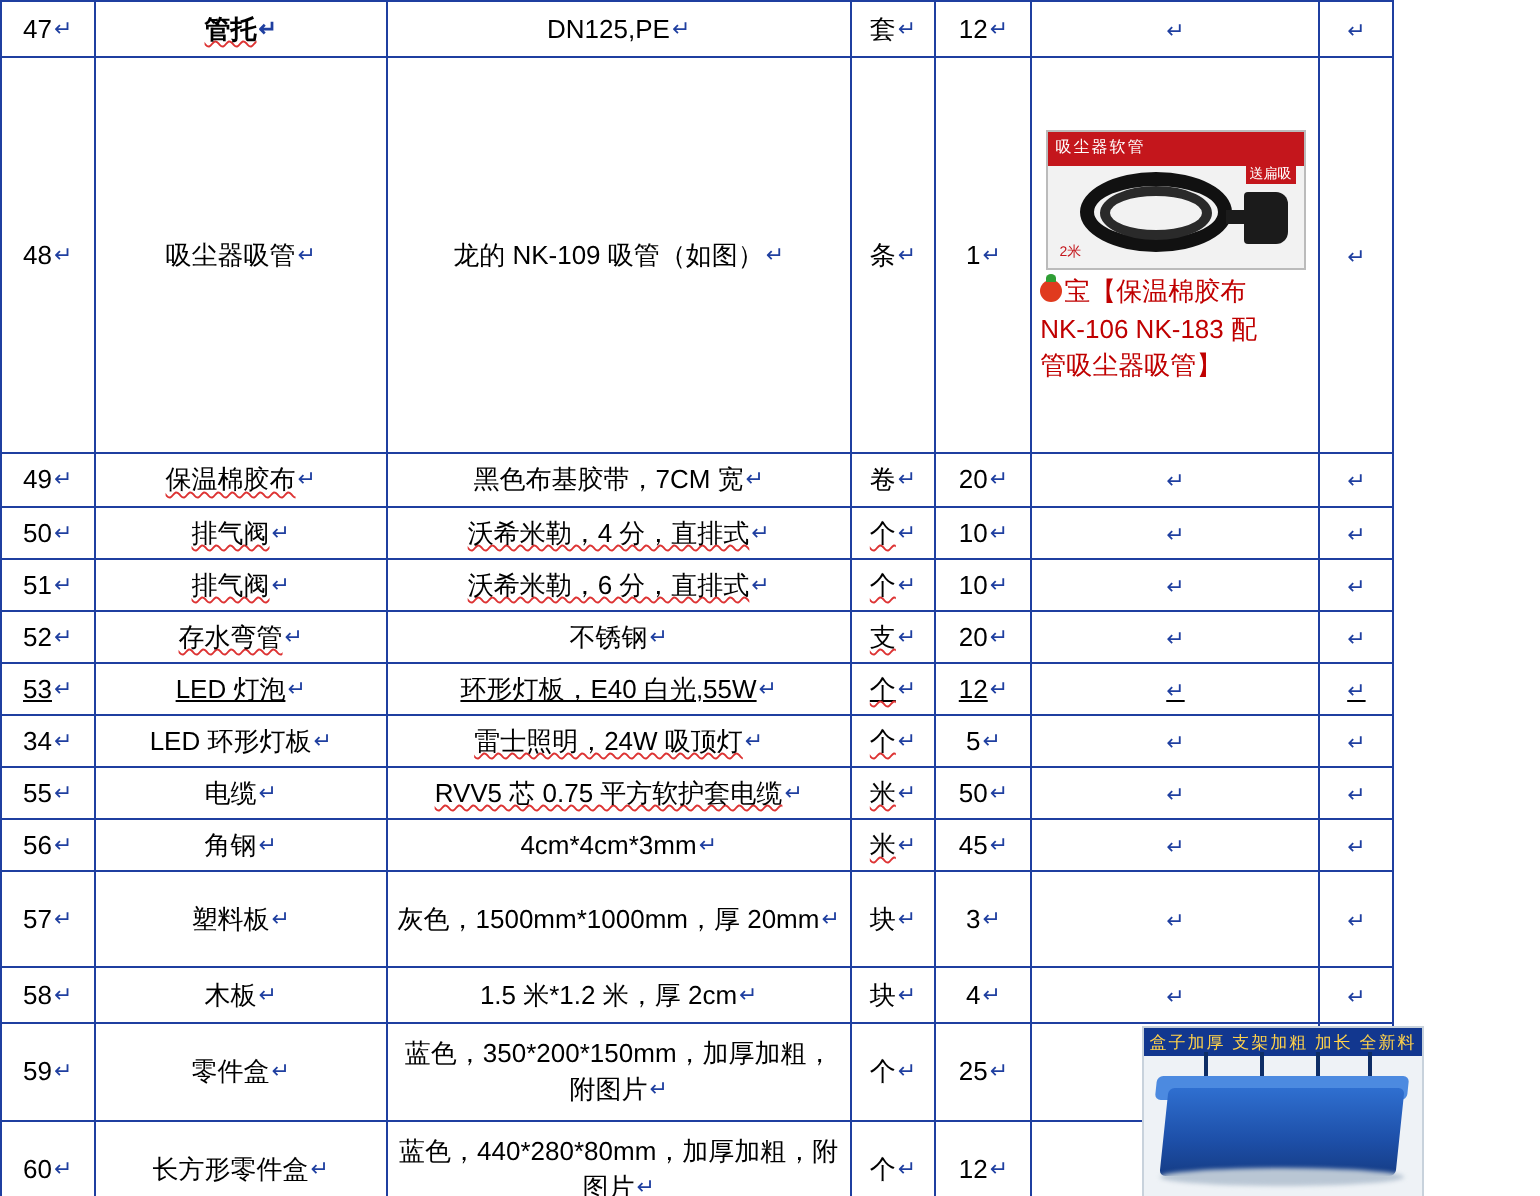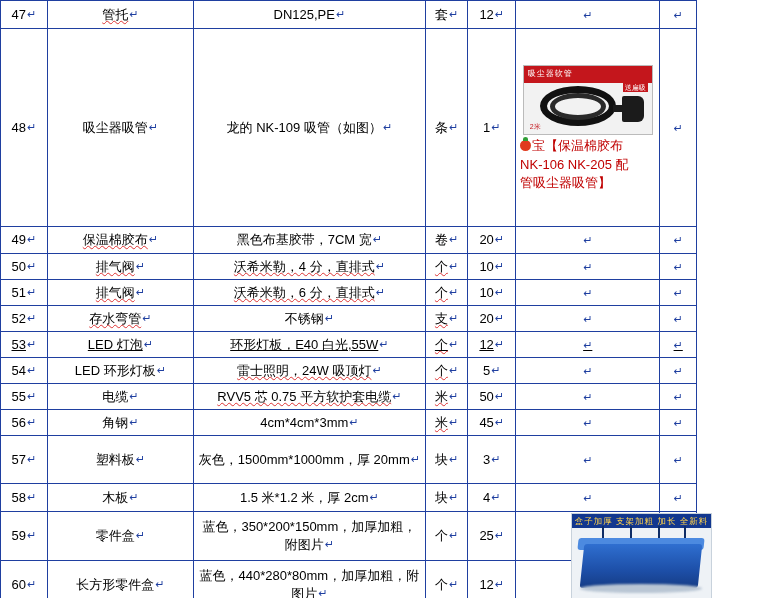--- a/index.html
+++ b/index.html
@@ -43,21 +43,21 @@
   col.c-qty   { width: 47px; }
   col.c-img   { width: 142px; }
   col.c-tail  { width: 36px; }
 
   .cell-name  { font-size: 13.5px; }
   .cell-spec  { font-size: 13.5px; }
   .cell-no    { font-size: 13.5px; }
   .cell-unit  { font-size: 13.5px; }
   .cell-qty   { font-size: 13.5px; }
 
-  .bold { font-weight: normal; }
+  .bold { font-weight: bold; }
 
   
   .pm {
     color: #1f3fa0;
     font-size: 11px;
     display: inline-block;
     transform: translateY(-1px);
     margin-left: 1px;
   }
   .pm-only {
@@ -289,21 +289,21 @@
           <div class="prod-box">
             <div class="banner">吸尘器软管</div>
             <div class="hose"></div>
             <div class="hose2"></div>
             <div class="nozzle"></div>
             <div class="tagline">送扁吸</div>
             <div class="subtag">2米</div>
           </div>
           <div class="img-caption">
             <span class="tomato"></span><span>宝【保温棉胶布</span><br>
-            <span>NK-106  NK-205 配</span><br>
+            <span>NK-106  NK-183 配</span><br>
             <span>管吸尘器吸管】</span>
           </div>
         </td>
         <td><span class="tail-mark">↵</span></td>
       </tr>
 
       <tr style="height:27px;">
         <td class="cell-no"><span>49</span><span class="pm">↵</span></td>
         <td class="cell-name"><span class="spell">保温棉胶布</span><span class="pm">↵</span></td>
         <td class="cell-spec"><span>黑色布基胶带，7CM 宽</span><span class="pm">↵</span></td>
@@ -347,21 +347,21 @@
         <td class="cell-no"><span>53</span><span class="pm">↵</span></td>
         <td class="cell-name"><span>LED 灯泡</span><span class="pm">↵</span></td>
         <td class="cell-spec"><span>环形灯板，E40 白光,55W</span><span class="pm">↵</span></td>
         <td class="cell-unit"><span class="spell">个</span><span class="pm">↵</span></td>
         <td class="cell-qty"><span>12</span><span class="pm">↵</span></td>
         <td class="img-cell" style="text-align:center;vertical-align:middle;"><span class="pm-only">↵</span></td>
         <td><span class="tail-mark">↵</span></td>
       </tr>
 
       <tr style="height:26px;">
-        <td class="cell-no"><span>54</span><span class="pm">↵</span></td>
+        <td class="cell-no"><span>34</span><span class="pm">↵</span></td>
         <td class="cell-name"><span>LED 环形灯板</span><span class="pm">↵</span></td>
         <td class="cell-spec"><span class="spell">雷士照明，24W  吸顶灯</span><span class="pm">↵</span></td>
         <td class="cell-unit"><span class="spell">个</span><span class="pm">↵</span></td>
         <td class="cell-qty"><span>5</span><span class="pm">↵</span></td>
         <td class="img-cell" style="text-align:center;vertical-align:middle;"><span class="pm-only">↵</span></td>
         <td><span class="tail-mark">↵</span></td>
       </tr>
 
       <tr style="height:26px;">
         <td class="cell-no"><span>55</span><span class="pm">↵</span></td>

